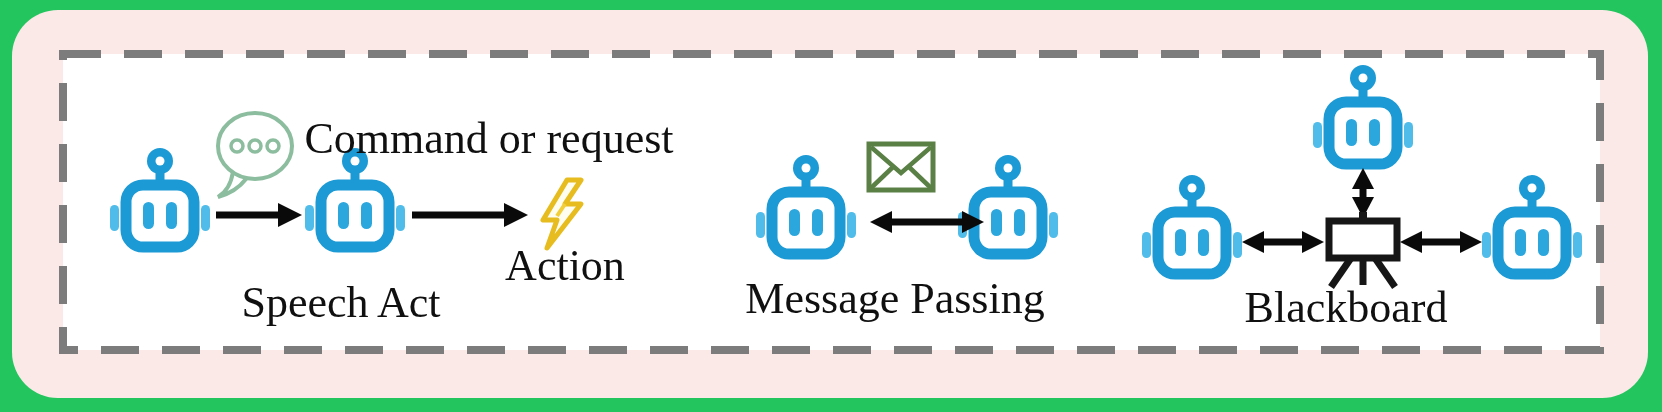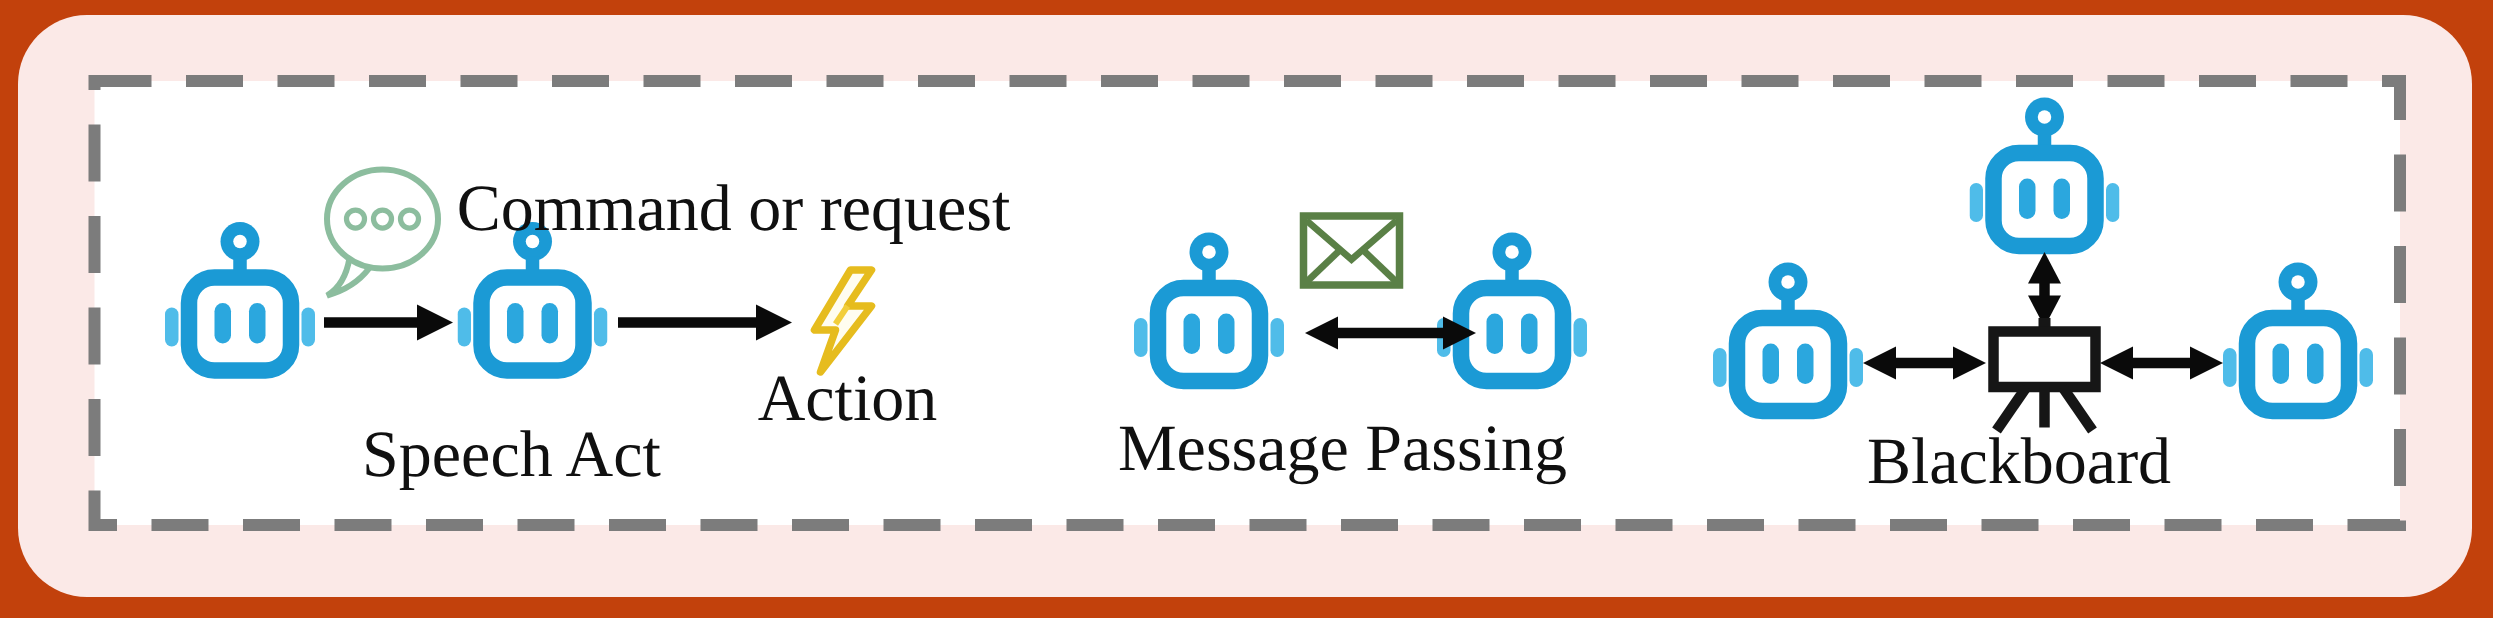--- a/index.html
+++ b/index.html
@@ -1,19 +1,19 @@
 <!DOCTYPE html>
 <html style="--background-pink: #FBE9E7; --dashed-border: #7C7C7C; --robot-blue: #1B9AD5; --robot-blue-light: #4FBCE9; --robot-eye: #2BA7DE; --speech-bubble-green: #8CBD9E; --envelope-green: #5A8046; --lightning-yellow: #E6BC1E; --easel-black: #161616; --arrow-black: #0A0A0A; --text-black: #101010;"><head>
 <meta charset="utf-8">
 <style>
   html,body { margin:0; padding:0; background:#ffffff; }
   .canvas {
     position:relative;
     width:1662px; height:412px;
-    background:#c2410c;
+    background:#22c55e;
     font-family:"Liberation Serif", serif;
   }
   svg { display:block; }
 
   .pink-bg   { fill: var(--background-pink, #FBE9E7); }
   .panel     { fill:#ffffff; stroke: var(--dashed-border, #7C7C7C); stroke-width:8; }
 
   .lbl {
     font-family:"Liberation Serif", serif;
     font-size:44px;

